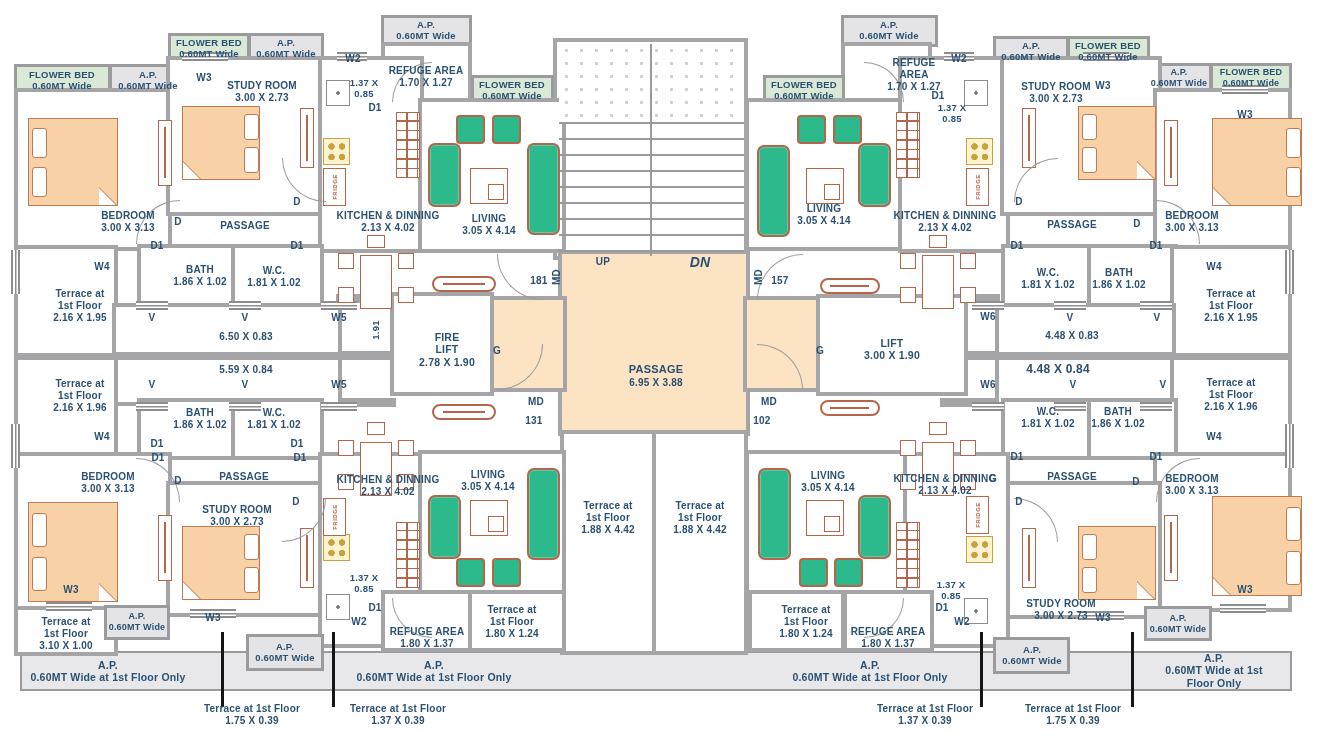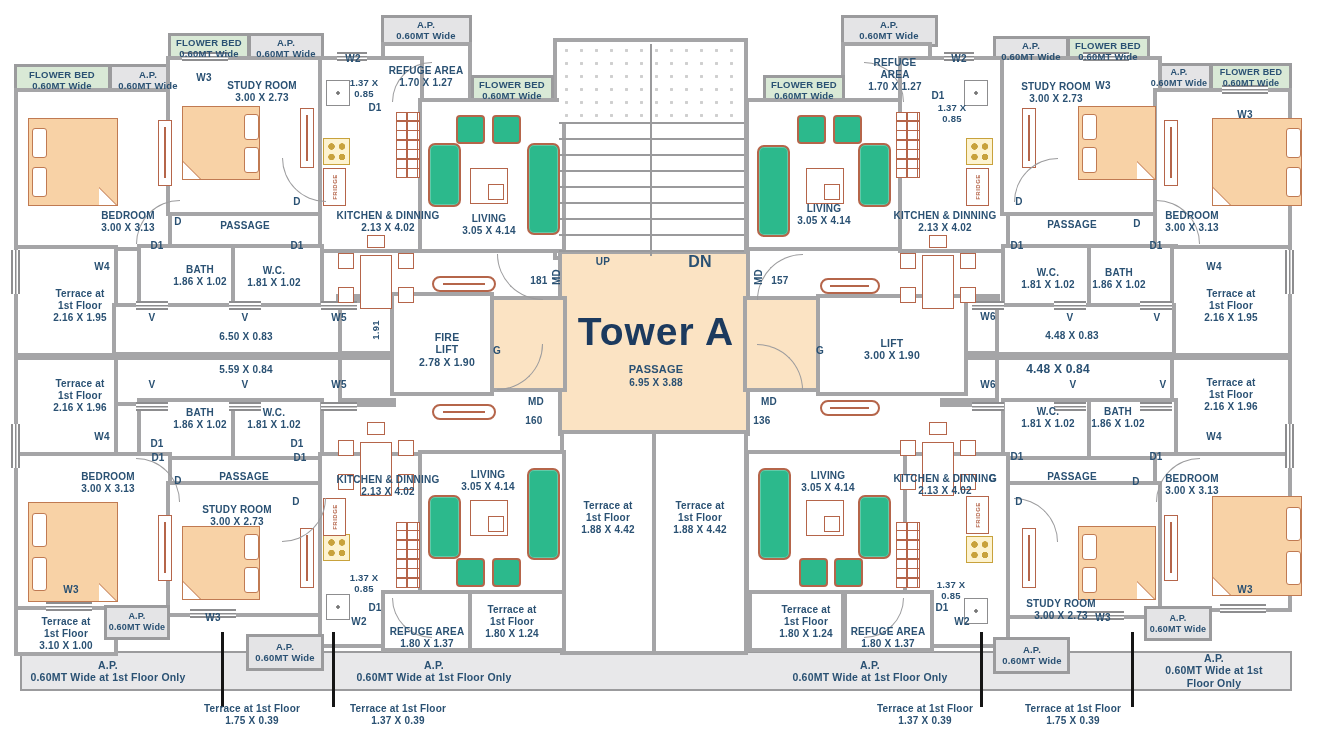--- a/index.html
+++ b/index.html
@@ -314,21 +314,21 @@
       <div class="flabel" style="left: 426px; top: 30px; font-size: 9.5px; transform: translate(-50%, -50%) rotate(0deg);">A.P.
 0.60MT Wide</div>
       <div class="flabel" style="left: 426px; top: 77px; font-size: 10px; transform: translate(-50%, -50%) rotate(0deg);">REFUGE AREA
 1.70 X 1.27</div>
       <div class="flabel" style="left: 512px; top: 90px; font-size: 9.5px; transform: translate(-50%, -50%) rotate(0deg);">FLOWER BED
 0.60MT Wide</div>
       <div class="flabel" style="left: 804px; top: 90px; font-size: 9.5px; transform: translate(-50%, -50%) rotate(0deg);">FLOWER BED
 0.60MT Wide</div>
       <div class="flabel" style="left: 889px; top: 30px; font-size: 9.5px; transform: translate(-50%, -50%) rotate(0deg);">A.P.
 0.60MT Wide</div>
-      <div class="flabel" style="left: 895px; top: 75px; font-size: 10px; transform: translate(-50%, -50%) rotate(0deg);">REFUGE
+      <div class="flabel" style="left: 914px; top: 75px; font-size: 10px; transform: translate(-50%, -50%) rotate(0deg);">REFUGE
 AREA
 1.70 X 1.27</div>
       <div class="flabel" style="left: 1031px; top: 51px; font-size: 9.5px; transform: translate(-50%, -50%) rotate(0deg);">A.P.
 0.60MT Wide</div>
       <div class="flabel" style="left: 1108px; top: 51px; font-size: 9.5px; transform: translate(-50%, -50%) rotate(0deg);">FLOWER BED
 0.60MT Wide</div>
       <div class="flabel" style="left: 1179px; top: 78px; font-size: 9px; transform: translate(-50%, -50%) rotate(0deg);">A.P.
 0.60MT Wide</div>
       <div class="flabel" style="left: 1251px; top: 78px; font-size: 9px; transform: translate(-50%, -50%) rotate(0deg);">FLOWER BED
 0.60MT Wide</div>
@@ -408,29 +408,29 @@
 0.60MT Wide</div>
       <div class="flabel" style="left: 285px; top: 652px; font-size: 9.5px; transform: translate(-50%, -50%) rotate(0deg);">A.P.
 0.60MT Wide</div>
       <div class="flabel" style="left: 608px; top: 518px; font-size: 10px; transform: translate(-50%, -50%) rotate(0deg);">Terrace at
 1st Floor
 1.88 X 4.42</div>
       <div class="flabel" style="left: 700px; top: 518px; font-size: 10px; transform: translate(-50%, -50%) rotate(0deg);">Terrace at
 1st Floor
 1.88 X 4.42</div>
       <div class="flabel" style="left: 603px; top: 262px; font-size: 10px; transform: translate(-50%, -50%) rotate(0deg);">UP</div>
-      <div class="flabel" style="left: 700px; top: 262px; font-size: 16px; transform: translate(-50%, -50%) rotate(0deg);">DN</div>
+      <div class="flabel" style="left: 700px; top: 262px; font-size: 14px; transform: translate(-50%, -50%) rotate(0deg); font-style: italic;">DN</div>
       <div class="flabel" style="left: 539px; top: 281px; font-size: 10px; transform: translate(-50%, -50%) rotate(0deg);">181</div>
       <div class="flabel" style="left: 557px; top: 277px; font-size: 10px; transform: translate(-50%, -50%) rotate(-90deg);">MD</div>
       <div class="flabel" style="left: 759px; top: 277px; font-size: 10px; transform: translate(-50%, -50%) rotate(-90deg);">MD</div>
       <div class="flabel" style="left: 780px; top: 281px; font-size: 10px; transform: translate(-50%, -50%) rotate(0deg);">157</div>
       <div class="flabel" style="left: 536px; top: 402px; font-size: 10px; transform: translate(-50%, -50%) rotate(0deg);">MD</div>
-      <div class="flabel" style="left: 534px; top: 421px; font-size: 10px; transform: translate(-50%, -50%) rotate(0deg);">160</div>
+      <div class="flabel" style="left: 534px; top: 421px; font-size: 10px; transform: translate(-50%, -50%) rotate(0deg);">131</div>
       <div class="flabel" style="left: 769px; top: 402px; font-size: 10px; transform: translate(-50%, -50%) rotate(0deg);">MD</div>
-      <div class="flabel" style="left: 762px; top: 421px; font-size: 10px; transform: translate(-50%, -50%) rotate(0deg);">136</div>
+      <div class="flabel" style="left: 762px; top: 421px; font-size: 10px; transform: translate(-50%, -50%) rotate(0deg);">102</div>
       <div class="flabel" style="left: 447px; top: 350px; font-size: 10.5px; transform: translate(-50%, -50%) rotate(0deg);">FIRE
 LIFT
 2.78 X 1.90</div>
       <div class="flabel" style="left: 497px; top: 351px; font-size: 10px; transform: translate(-50%, -50%) rotate(0deg);">G</div>
       <div class="flabel" style="left: 820px; top: 351px; font-size: 10px; transform: translate(-50%, -50%) rotate(0deg);">G</div>
       <div class="flabel" style="left: 892px; top: 349px; font-size: 10.5px; transform: translate(-50%, -50%) rotate(0deg);">LIFT
 3.00 X 1.90</div>
       <div class="flabel" style="left: 959px; top: 59px; font-size: 10px; transform: translate(-50%, -50%) rotate(0deg);">W2</div>
       <div class="flabel" style="left: 938px; top: 96px; font-size: 10px; transform: translate(-50%, -50%) rotate(0deg);">D1</div>
       <div class="flabel" style="left: 952px; top: 113px; font-size: 9.5px; transform: translate(-50%, -50%) rotate(0deg);">1.37 X
@@ -513,16 +513,15 @@
 0.60MT Wide at 1st Floor Only</div>
       <div class="flabel" style="left: 252px; top: 715px; font-size: 10px; transform: translate(-50%, -50%) rotate(0deg);">Terrace at 1st Floor
 1.75 X 0.39</div>
       <div class="flabel" style="left: 398px; top: 715px; font-size: 10px; transform: translate(-50%, -50%) rotate(0deg);">Terrace at 1st Floor
 1.37 X 0.39</div>
       <div class="flabel" style="left: 925px; top: 715px; font-size: 10px; transform: translate(-50%, -50%) rotate(0deg);">Terrace at 1st Floor
 1.37 X 0.39</div>
       <div class="flabel" style="left: 1073px; top: 715px; font-size: 10px; transform: translate(-50%, -50%) rotate(0deg);">Terrace at 1st Floor
 1.75 X 0.39</div>
     </div>
-  <div class="flabel title" style="left:656px;top:331px">Tower A</div>
   <div class="flabel" style="left:656px;top:369px;font-size:11px">PASSAGE</div>
   <div class="flabel" style="left:656px;top:383px;font-size:10px">6.95 X 3.88</div>
 </div>
 
 </body></html>

